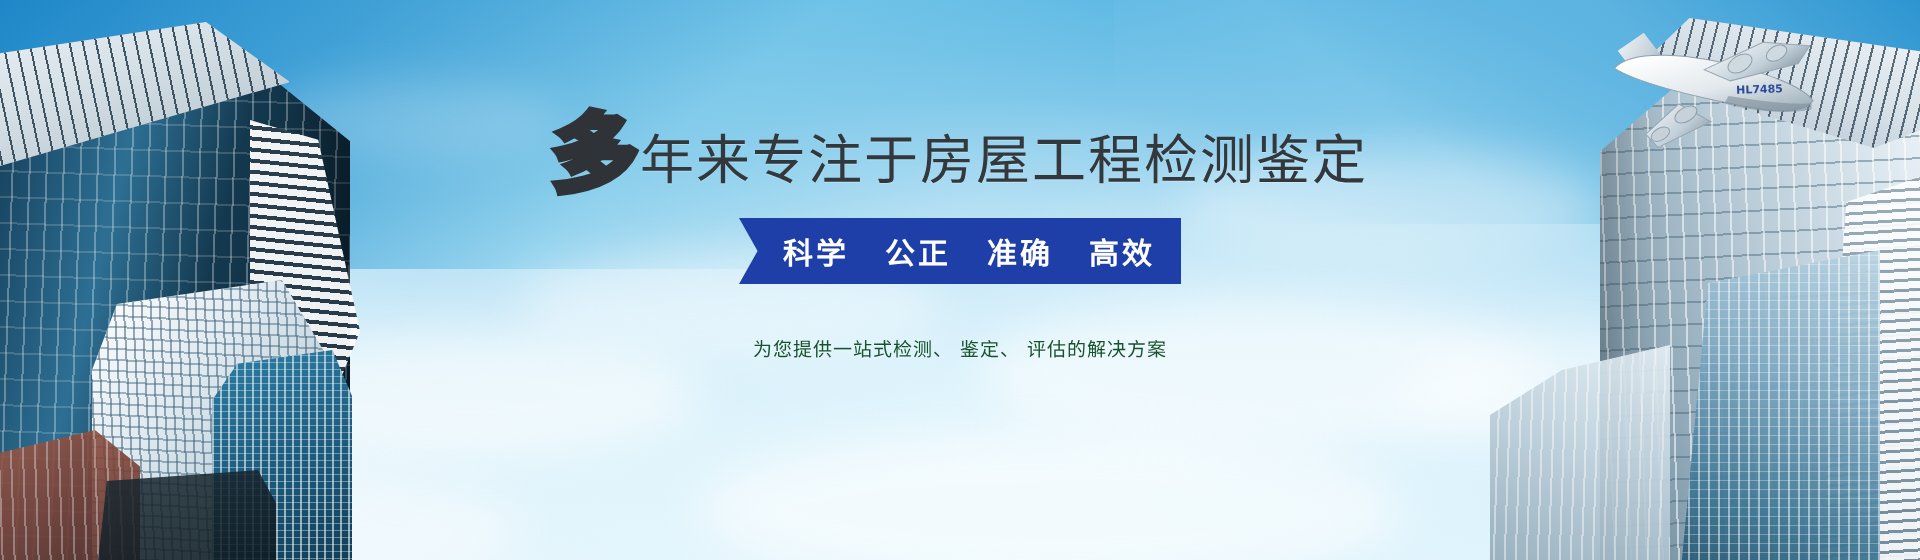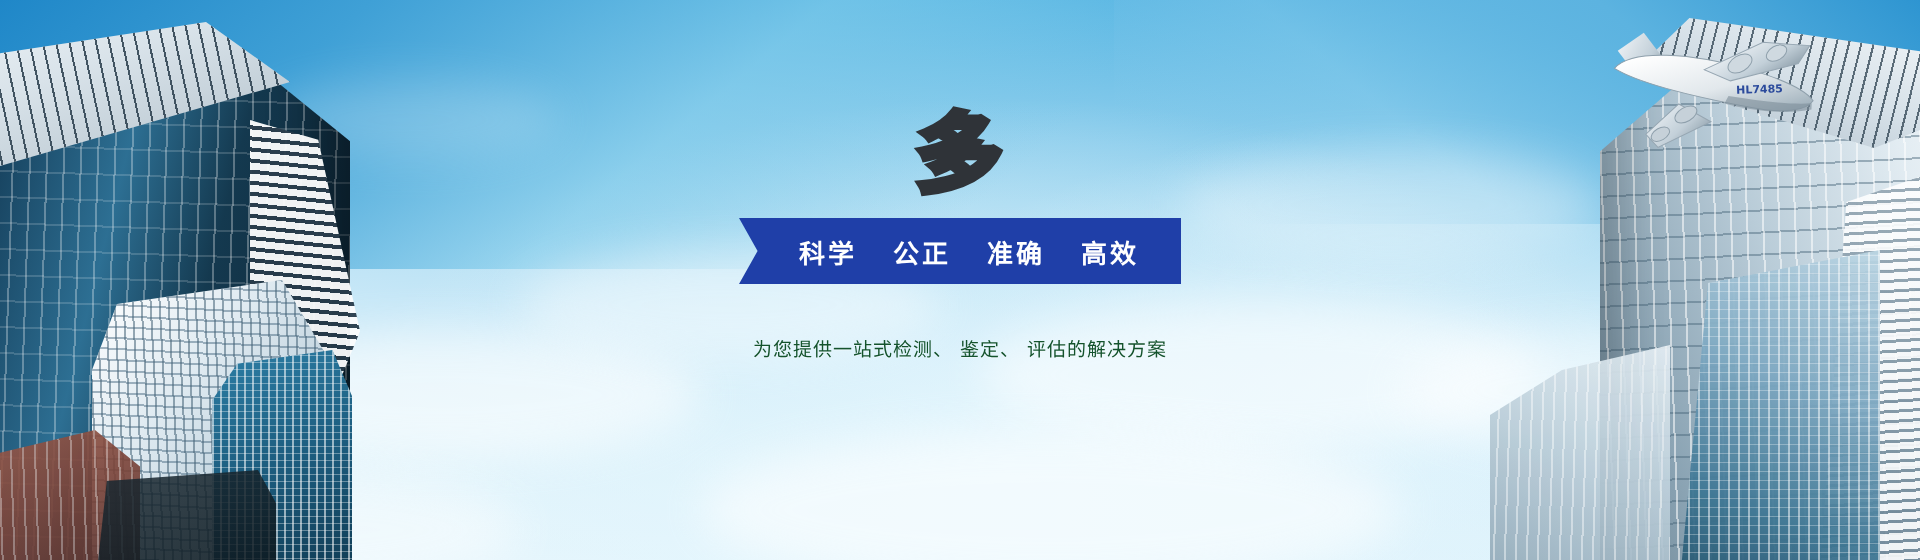--- a/index.html
+++ b/index.html
@@ -202,21 +202,21 @@
     clip-path:polygon(0% 0%, 100% 0%, 100% 100%, 0% 100%, 4.2% 50%);
   }
   .ribbon-inner{
     position:absolute;inset:0;
     display:flex;align-items:center;justify-content:center;
     gap:36px;
     padding-left:18px;
   }
   .ribbon-inner span{
     color:#ffffff;
-    font-size:26px;font-weight:700;
+    font-size:30px;font-weight:700;
     letter-spacing:3px;
     font-family:"DejaVu Sans","Liberation Sans",sans-serif;
   }
 
   
   .subtitle{
     margin-top:50px;
     font-size:19px;
     color:#14532d;
     letter-spacing:1px;
@@ -292,20 +292,21 @@
       <path d="M120 92 C150 106, 178 118, 198 122 L196 128 C168 126, 134 110, 114 98 Z" fill="#7d8e9a" opacity=".6"></path>
 
       <text x="128" y="92" font-family="DejaVu Sans, sans-serif" font-size="11" font-weight="700" fill="#2b4a9c" transform="rotate(14 128 92)">HL7485</text>
     </svg>
   </div>
 
   <div class="content">
 
     <div class="headline">
       <span class="big-char">多</span>
+      <span class="rest">年来专注于房屋工程检测鉴定</span>
     </div>
 
     <div class="ribbon-wrap">
       <div class="ribbon"></div>
       <div class="ribbon-inner">
         <span>科学</span>
         <span>公正</span>
         <span>准确</span>
         <span>高效</span>
       </div>

